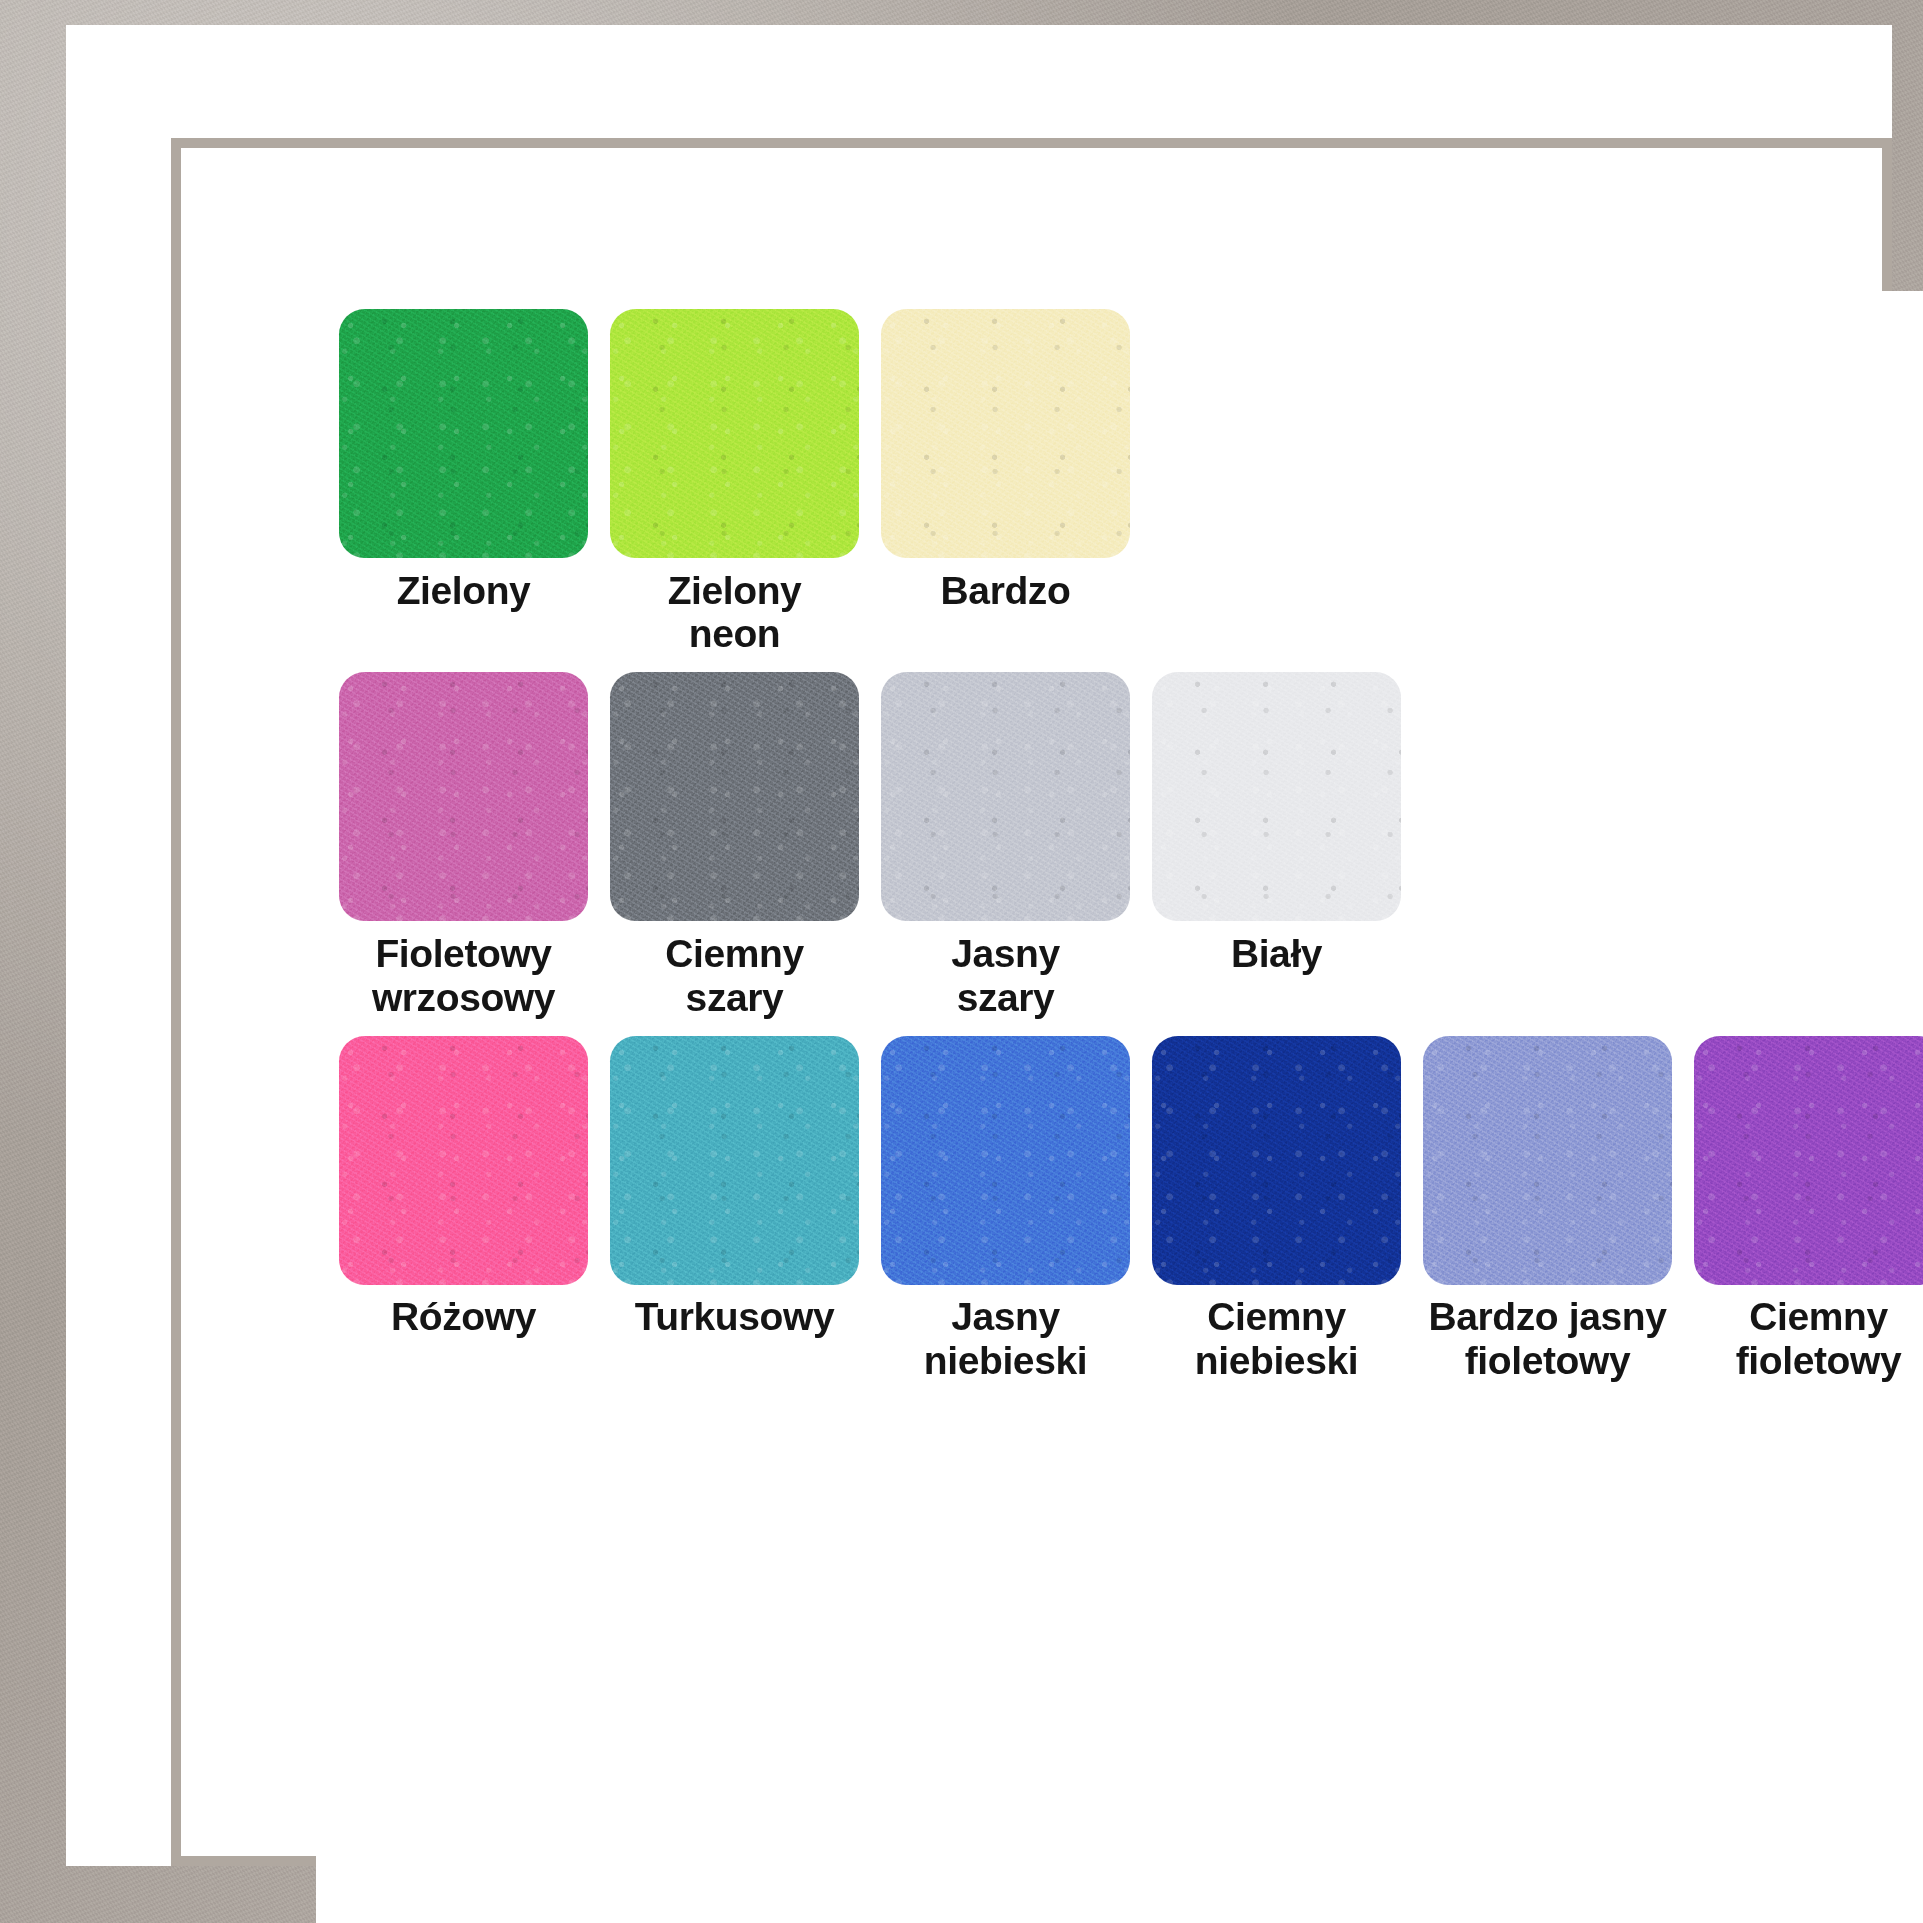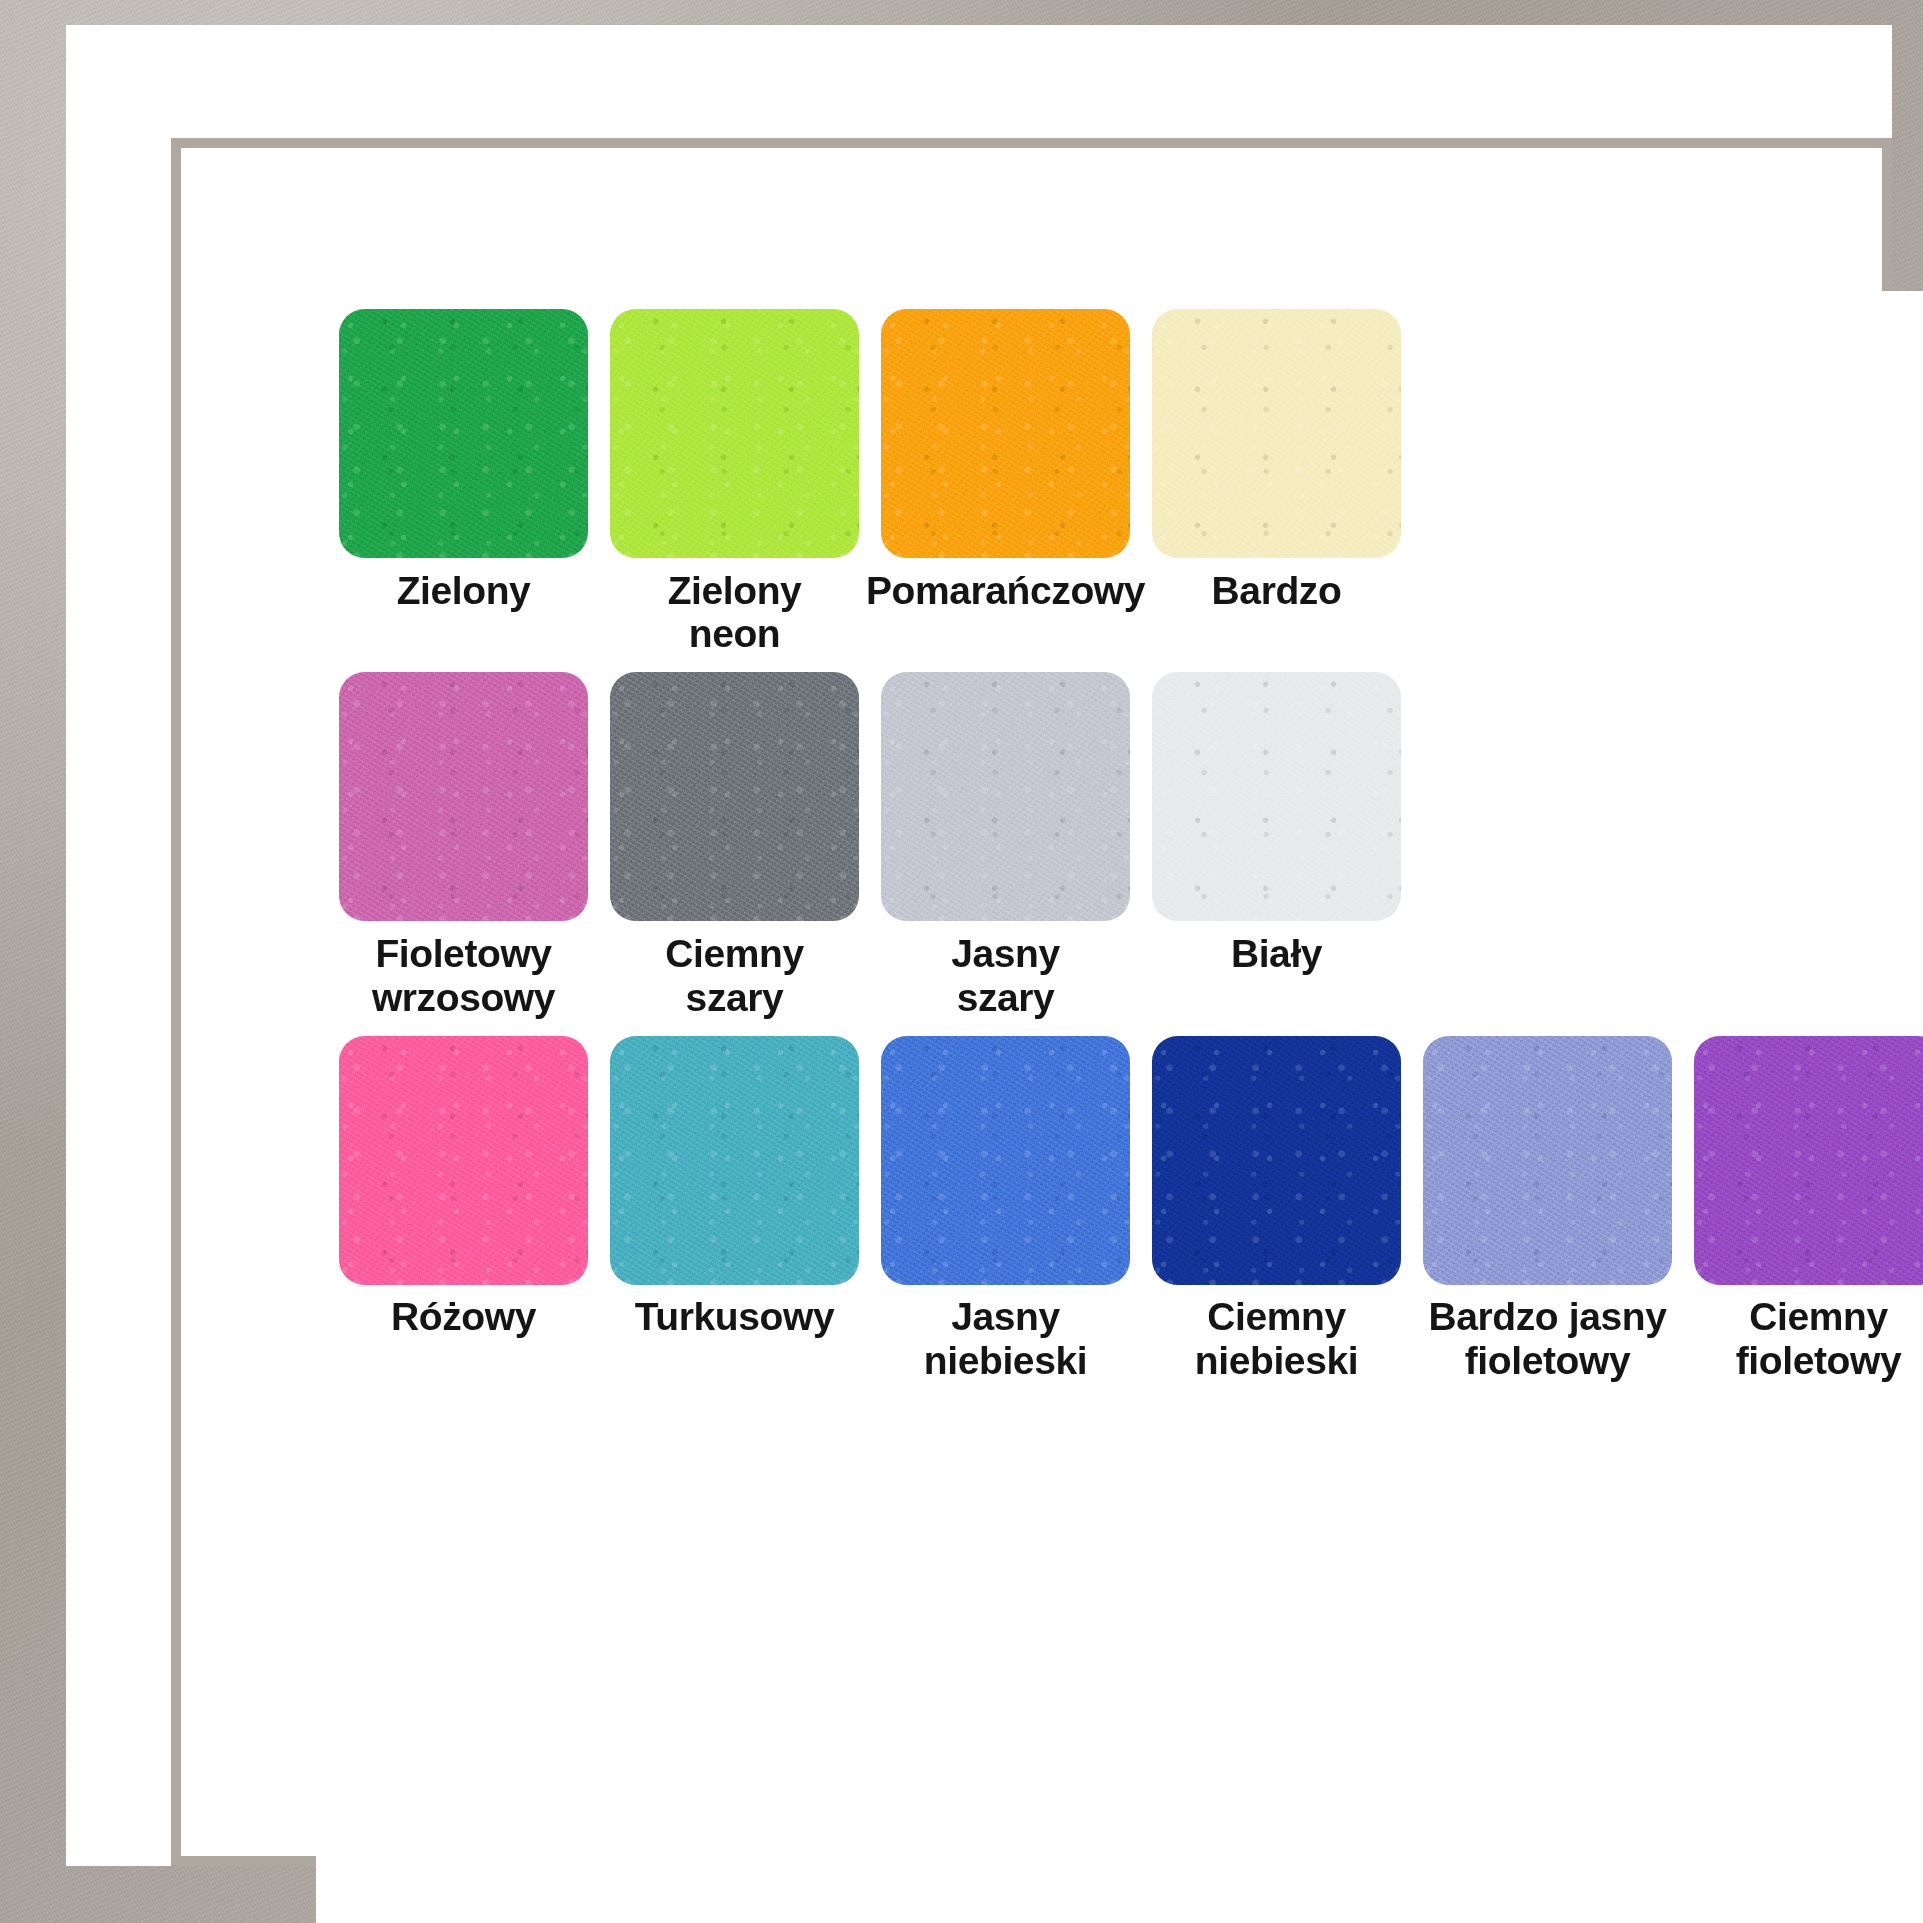--- a/index.html
+++ b/index.html
@@ -150,24 +150,20 @@
             <div class="cell">
               <div class="swatch" style="background-color: rgb(31, 163, 74);"></div>
               <div class="label">Zielony</div>
             </div>
             <div class="cell">
               <div class="swatch" style="background-color: rgb(173, 230, 60);"></div>
               <div class="label">Zielony
 neon</div>
             </div>
             <div class="cell">
-              <div class="swatch" style="background-color: rgb(249, 161, 16);"></div>
-              <div class="label">Pomarańczowy</div>
-            </div>
-            <div class="cell">
               <div class="swatch" style="background-color: rgb(245, 236, 190);"></div>
               <div class="label">Bardzo</div>
             </div>
           </div>
 
           <div class="row">
             <div class="cell">
               <div class="swatch" style="background-color: rgb(203, 101, 172);"></div>
               <div class="label">Fioletowy
 wrzosowy</div>

